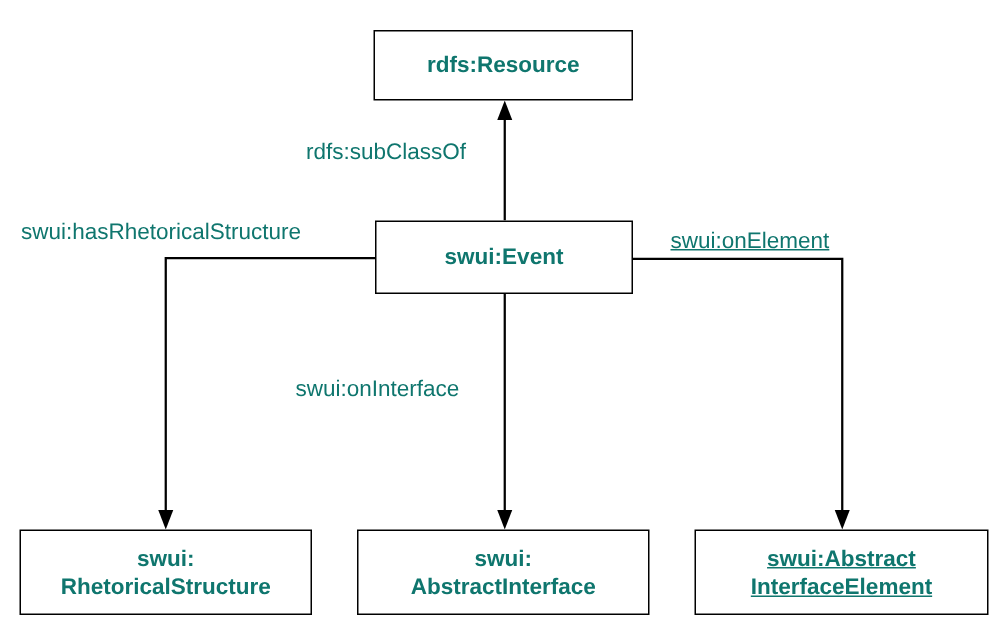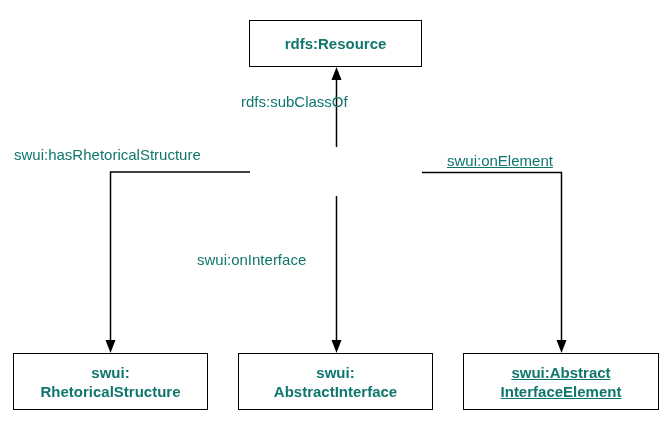--- a/index.html
+++ b/index.html
@@ -28,21 +28,21 @@
   #node-event              { left: 250px; top: 147px; width: 172px; height: 49px; }
   #node-rhetorical         { left: 13px;  top: 353px; width: 195px; height: 57px; }
   #node-abstract-interface { left: 238px; top: 353px; width: 195px; height: 57px; }
   #node-abstract-element   { left: 463px; top: 353px; width: 196px; height: 57px; text-decoration: underline; }
   .edge-label {
     position: absolute;
     font-size: 15px;
     line-height: 16px;
     white-space: nowrap;
   }
-  #label-subclassof     { left: 204px; top: 94px; margin-left: 37px; }
+  #label-subclassof     { left: 204px; top: 94px; }
   #label-has-rhetorical { left: 14px;  top: 147px; }
   #label-on-element     { left: 447px; top: 153px; text-decoration: underline; }
   #label-on-interface   { left: 197px; top: 252px; }
 </style>
 </head>
 <body>
 
 <div id="canvas">
 
   <svg class="wires" viewBox="0 0 664 422" xmlns="http://www.w3.org/2000/svg">
@@ -63,20 +63,21 @@
     </g>
 
     <g stroke="#000000" stroke-width="1.5" fill="none">
       <polyline points="422,172.5 561.5,172.5 561.5,342"></polyline>
       <polygon points="561.5,353 556.5,340 566.5,340" stroke="none" fill="#000000"></polygon>
     </g>
   </svg>
 
   <div class="node" id="node-resource">rdfs:Resource</div>
 
+  <div class="node" id="node-event">swui:Event</div>
 
   <div class="node" id="node-rhetorical">swui:
 RhetoricalStructure</div>
 
   <div class="node" id="node-abstract-interface">swui:
 AbstractInterface</div>
 
   <div class="node" id="node-abstract-element">swui:Abstract
 InterfaceElement</div>
 

